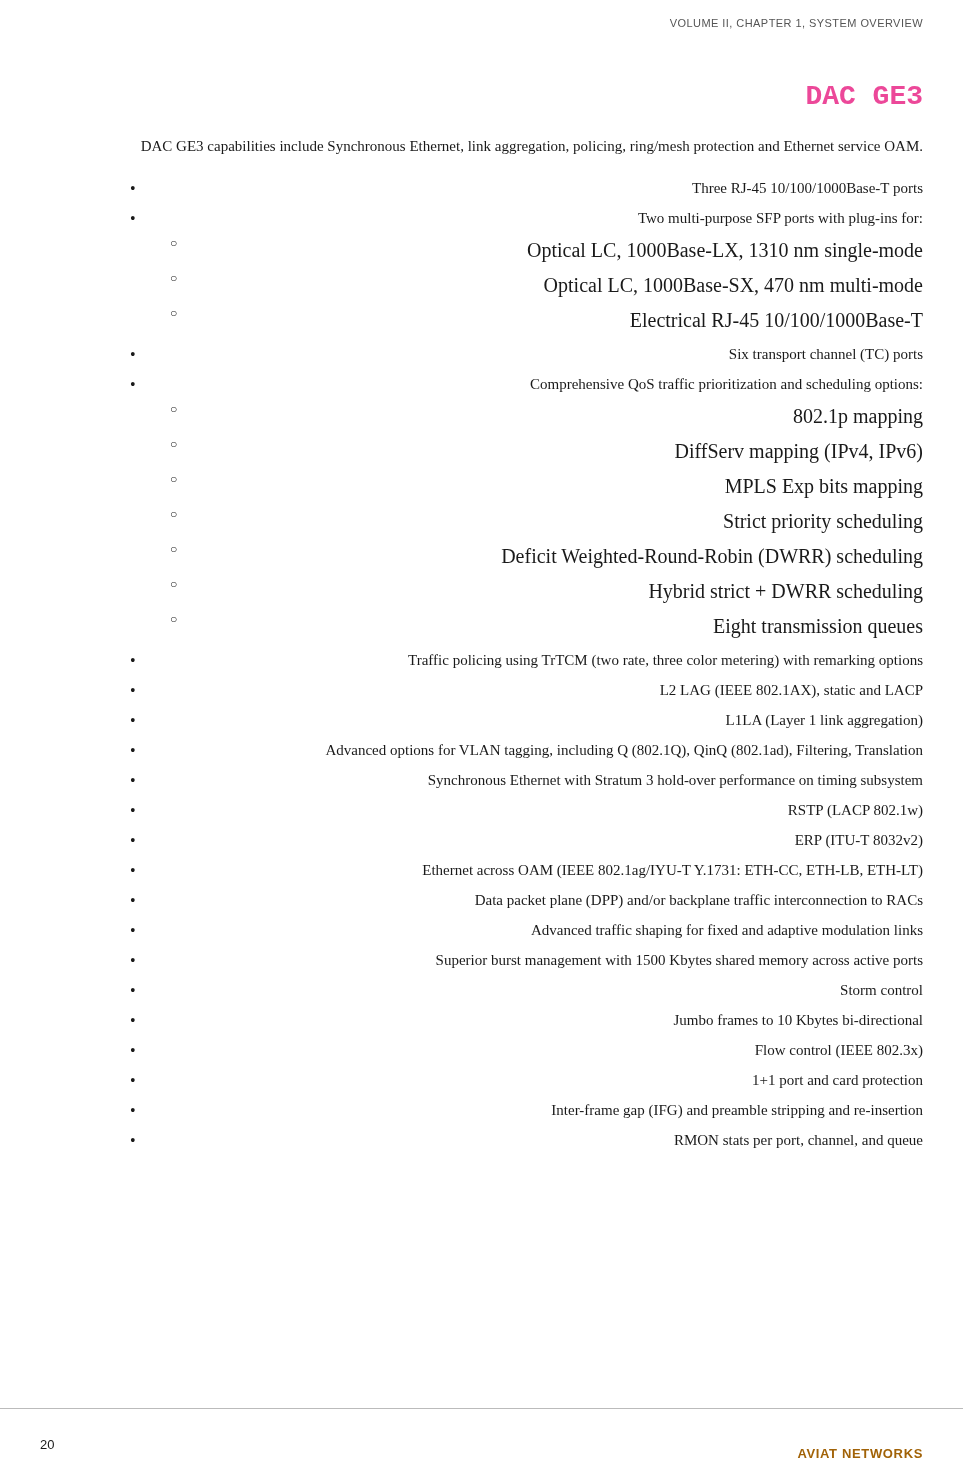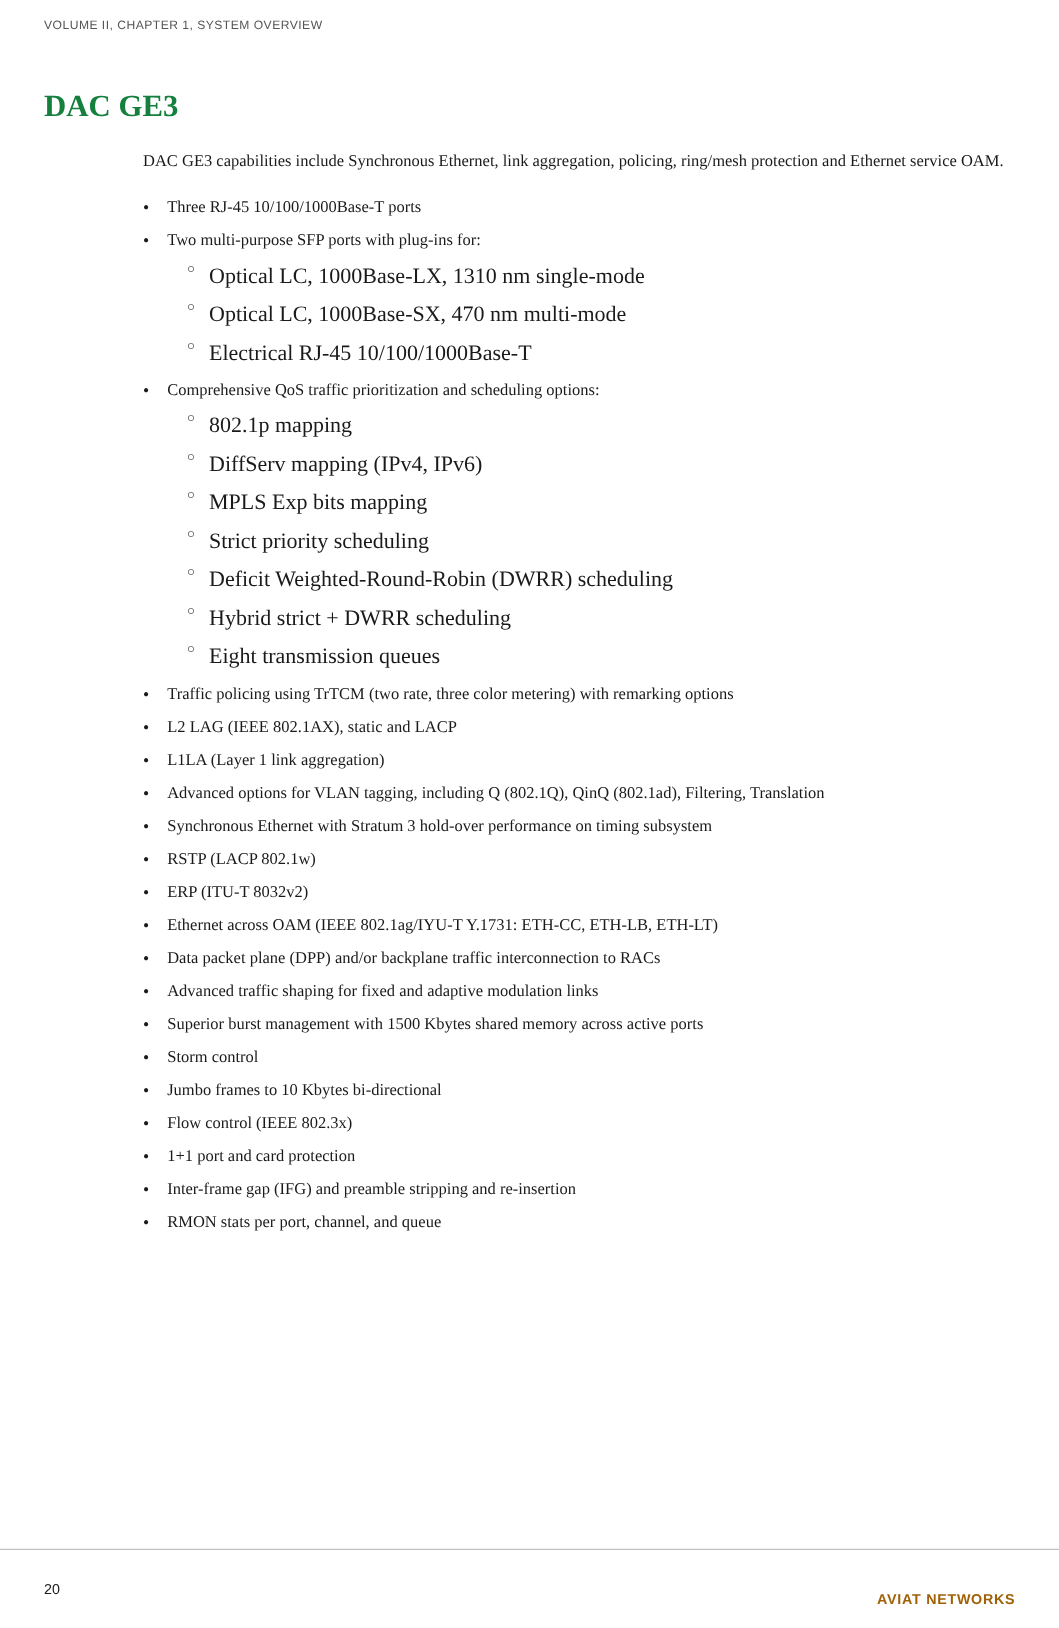--- a/index.html
+++ b/index.html
@@ -1,18 +1,19 @@
 <!DOCTYPE html>
 <html><head>
   <meta charset="utf-8">
   <style>
     * {
       margin: 0;
       padding: 0;
       box-sizing: border-box;
+      text-align: right;
     }
 
     body {
       font-family: Georgia, 'Times New Roman', serif;
       font-size: 15px;
       background: #ffffff;
       color: #1a1a1a;
       width: 963px;
       min-height: 1480px;
       position: relative;
@@ -37,24 +38,24 @@
       color: #555555;
       letter-spacing: 0.04em;
       text-transform: uppercase;
     }
 
     .main-content {
       padding: 30px 40px 60px 40px;
     }
 
     .section-title {
-      font-family: Liberation Serif, serif;
+      font-family: Liberation Mono, monospace;
       font-size: 28px;
       font-weight: bold;
-      color: #15803d;
+      color: #ec4899;
       margin-bottom: 22px;
       margin-top: 10px;
     }
 
     .intro-text {
       margin-left: 90px;
       margin-bottom: 18px;
       font-size: 15px;
       line-height: 1.6;
       color: #1a1a1a;
@@ -149,20 +150,21 @@
 
     <p class="intro-text">DAC GE3 capabilities include Synchronous Ethernet, link aggregation, policing, ring/mesh protection and Ethernet service OAM.</p>
 
     <ul class="bullet-list" id="bullet-list-container">
     <li>Three RJ-45 10/100/1000Base-T ports</li>
         <li>Two multi-purpose SFP ports with plug-ins for:<ul class="sub-list">
             <li>Optical LC, 1000Base-LX, 1310 nm single-mode</li>
             <li>Optical LC, 1000Base-SX, 470 nm multi-mode</li>
             <li>Electrical RJ-45 10/100/1000Base-T</li>
           </ul></li>
+        <li>Six transport channel (TC) ports</li>
         <li>Comprehensive QoS traffic prioritization and scheduling options:<ul class="sub-list">
             <li>802.1p mapping</li>
             <li>DiffServ mapping (IPv4, IPv6)</li>
             <li>MPLS Exp bits mapping</li>
             <li>Strict priority scheduling</li>
             <li>Deficit Weighted-Round-Robin (DWRR) scheduling</li>
             <li>Hybrid strict + DWRR scheduling</li>
             <li>Eight transmission queues</li>
           </ul></li>
         <li>Traffic policing using TrTCM (two rate, three color metering) with remarking options</li>

